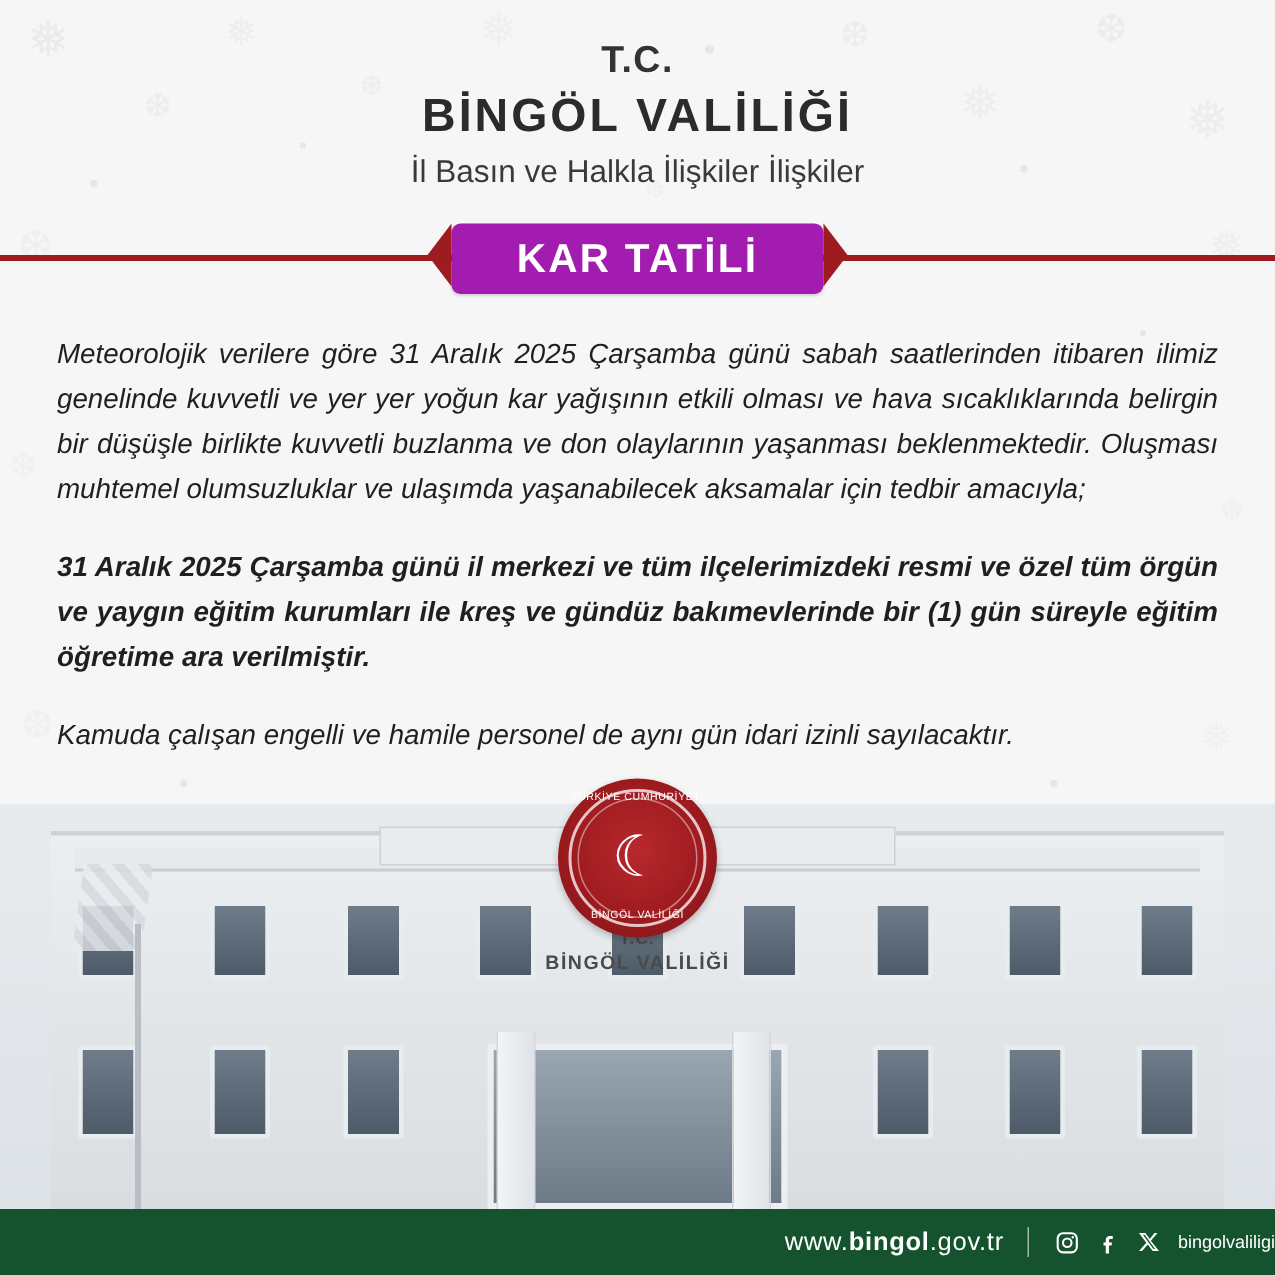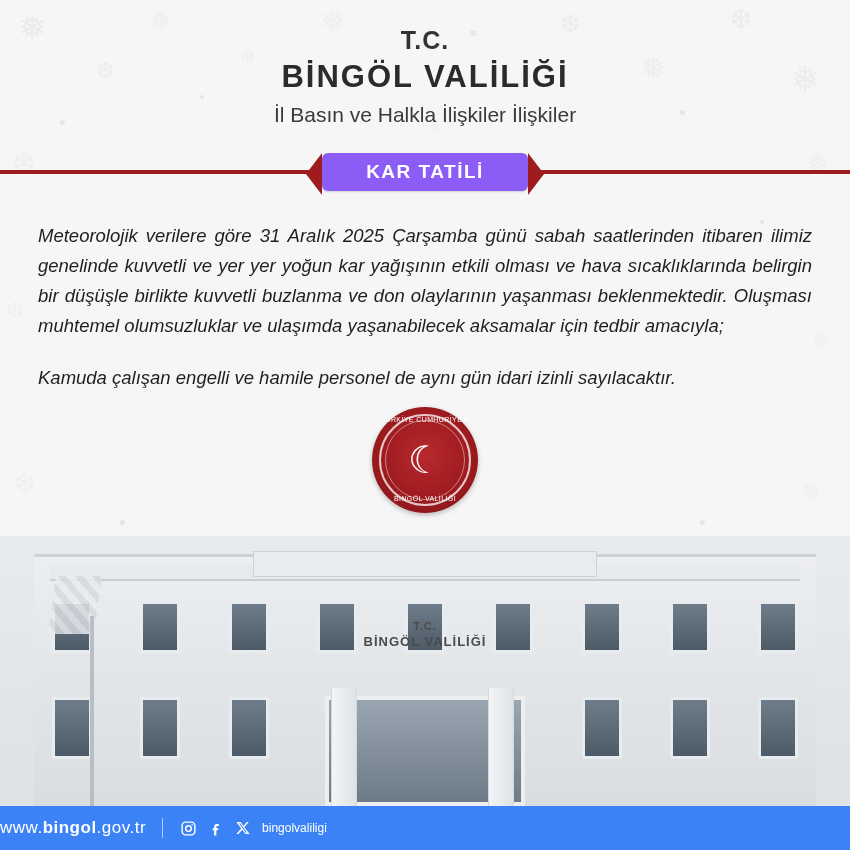--- a/index.html
+++ b/index.html
@@ -73,23 +73,23 @@
     position:absolute;
     top:50%;
     height:4px;
     background:#9e1b1f;
     width:100%;
     left:0;
     transform:translateY(-50%);
   }
   .ribbon {
     position:relative;
-    background:#8b5cf6;
-    color:#fff;
-    font-size:19px;
+    background:#a21caf;
+    color:#fff;
+    font-size:27px;
     font-weight:bold;
     letter-spacing:1.5px;
     padding:8px 44px;
     border-radius:6px;
     z-index:2;
     box-shadow:0 1px 2px rgba(0,0,0,.15);
   }
   .ribbon:before, .ribbon:after {
     content:"";
     position:absolute;
@@ -255,25 +255,25 @@
     width:46px; height:58px;
     background:repeating-linear-gradient(45deg,#e9ecef 0 6px,#d6dade 6px 12px);
     transform:skewX(-8deg);
     opacity:.85;
   }
   
   .footer {
     position:absolute;
     left:0; right:0; bottom:0;
     height:44px;
-    background:#3b82f6;
+    background:#14532d;
     z-index:5;
     display:flex;
     align-items:center;
-    justify-content:flex-start;
+    justify-content:flex-end;
     gap:16px;
     color:#fff;
   }
   .site { font-size:17px; letter-spacing:.5px; }
   .site .bold { font-weight:bold; }
   .divider { width:1px; height:20px; background:rgba(255,255,255,.6); }
   .socials { display:flex; align-items:center; gap:8px; }
   .soc-ic {
     width:19px; height:19px;
     display:inline-flex;
@@ -320,20 +320,21 @@
     <div class="mudurluk">İl Basın ve Halkla İlişkiler İlişkiler</div>
   </div>
 
   <div class="ribbon-wrap">
     <div class="ribbon-line"></div>
     <div class="ribbon">KAR TATİLİ</div>
   </div>
 
   <div class="content">
     <p class="para">Meteorolojik verilere göre  31 Aralık 2025 Çarşamba günü sabah saatlerinden itibaren ilimiz genelinde kuvvetli ve yer yer yoğun kar yağışının etkili olması ve hava sıcaklıklarında belirgin bir düşüşle birlikte kuvvetli buzlanma ve don olaylarının yaşanması beklenmektedir. Oluşması muhtemel olumsuzluklar ve ulaşımda yaşanabilecek aksamalar için tedbir amacıyla;</p>
+    <p class="para bold">31 Aralık 2025 Çarşamba günü il merkezi ve tüm ilçelerimizdeki resmi ve özel tüm örgün ve yaygın eğitim kurumları ile kreş ve gündüz bakımevlerinde bir (1) gün süreyle eğitim öğretime ara verilmiştir.</p>
     <p class="para last">Kamuda çalışan engelli ve hamile personel de aynı gün idari izinli sayılacaktır.</p>
   </div>
 
   <div class="seal-wrap">
     <div class="seal">
       <div class="ring"></div>
       <div class="ring2"></div>
       <div class="sealtext">TÜRKİYE CUMHURİYETİ</div>
       <div class="crescent">☾</div>
       <div class="sealtext-b">BİNGÖL VALİLİĞİ</div>

